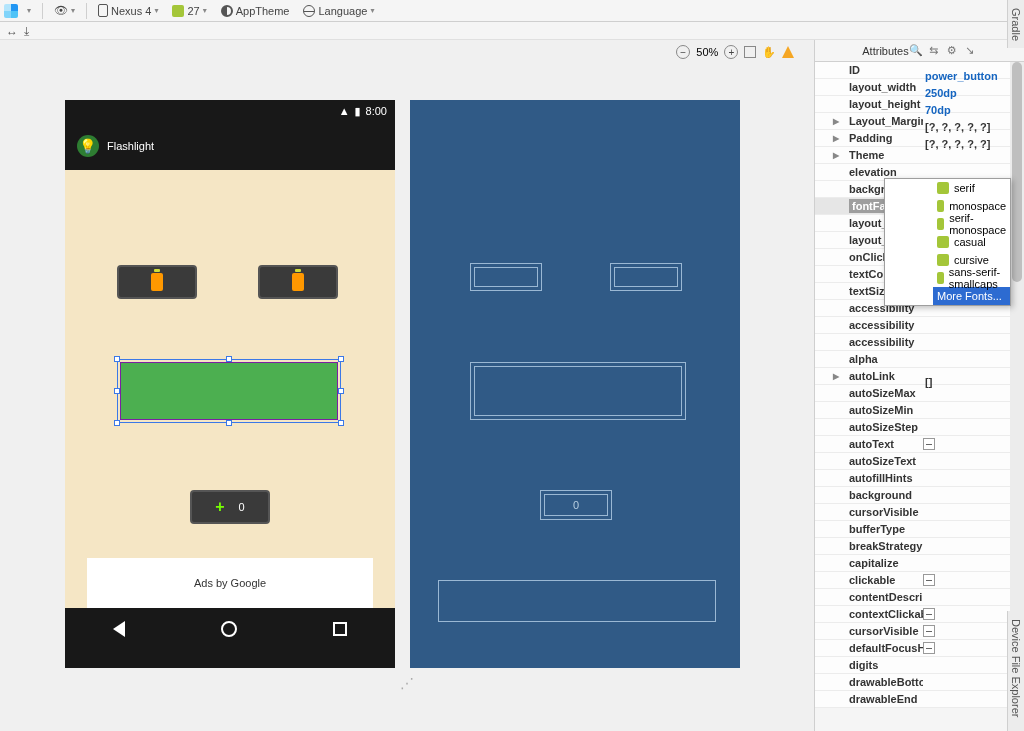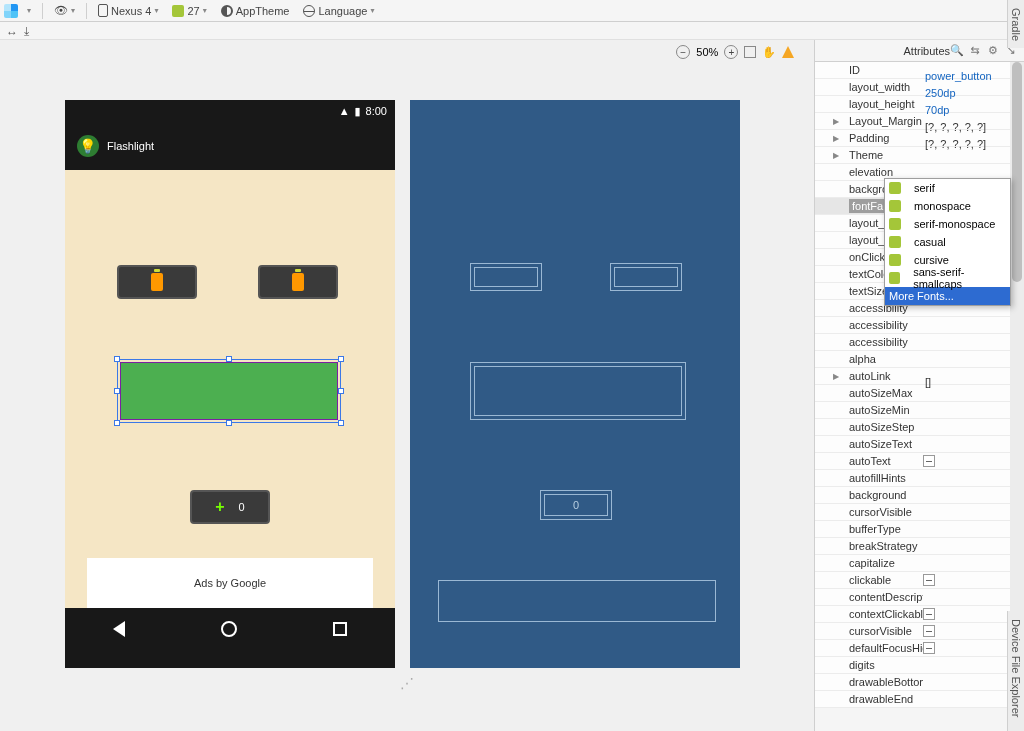--- a/index.html
+++ b/index.html
@@ -52,44 +52,44 @@
   .counter { position:absolute; width:80px; height:34px; background:#3a3a3a; border:2px solid #555; border-radius:4px; display:flex; align-items:center; justify-content:center; gap:14px; color:#fff;}
   .counter .plus { color:#76ff03; font-weight:bold; font-size:16px;}
   .ad { position:absolute; left:22px; bottom:0; width:286px; height:50px; background:#fff; display:flex; align-items:center; justify-content:center; color:#333; font-size:14px; }
 
   .bp-box { position:absolute; border:1px solid #9ab8d4; }
   .bp-box.inner::before { content:""; position:absolute; left:3px; right:3px; top:3px; bottom:3px; border:1px solid #9ab8d4;}
   .bp-text { color:#b5cde0; font-size:11px; position:absolute; }
 
   
   .attr-panel { width:210px; background:#f5f5f5; border-left:1px solid #cfcfcf; display:flex; flex-direction:column; }
-  .attr-head { height:22px; display:flex; align-items:center; justify-content:flex-end; padding:0 6px; border-bottom:1px solid #d0d0d0;}
+  .attr-head { height:22px; display:flex; align-items:center; justify-content:center; padding:0 6px; border-bottom:1px solid #d0d0d0;}
   .attr-head .title { font-weight:normal; color:#333; }
   .attr-head .tools { display:flex; gap:4px; color:#777; }
   .attr-head .tools span { width:14px; height:14px; display:inline-flex; align-items:center; justify-content:center;}
-  .attr-body { flex:1; overflow:hidden; position:relative; }
+  .attr-body { flex:1; overflow:hidden; position:relative;font-weight:bold; }
   .attr-scroll { position:absolute; right:0; top:0; bottom:0; width:14px; background:#ececec; }
   .attr-scroll .thumb { position:absolute; left:2px; right:2px; top:0; height:220px; background:#bfbfbf; border-radius:5px;}
   .attr-row { height:17px; display:flex; align-items:center; padding-left:34px; border-bottom:1px solid #ececec; background:#fdfdfd;}
   .attr-row .expander { width:10px; margin-left:-16px; margin-right:6px; color:#888; font-size:8px;}
   .attr-row .pname { width:74px; color:#333; white-space:nowrap; overflow:hidden;}
   .attr-row .pval { flex:1; color:#1565c0; white-space:nowrap; overflow:hidden; padding-left:2px;margin-top:12px;}
   .attr-row .pval.black { color:#333; }
   .attr-row .chk { width:12px;height:12px;border:1px solid #999;background:#fff;display:inline-block;position:relative;}
   .attr-row .chk.dash::after{content:"";position:absolute;left:2px;right:2px;top:50%;height:1px;background:#666;}
   .attr-row.selected { background:#e6e6e6; }
   .attr-row.selected .pname { background:#9e9e9e; color:#fff; padding:1px 3px; width:auto; }
   .attr-row.selected .fld { background:#fff; border:1px solid #7aa7d8; height:15px; padding:0 2px; color:#333; display:inline-block; width:50px;}
   .attr-row.selected .combo-tri { width:14px;height:15px;background:#cfcfcf;display:inline-flex;align-items:center;justify-content:center;font-size:8px;color:#555;}
   .attr-row.selected .dots { padding:0 4px; color:#777;}
   .attr-row.selected .wand { width:14px;height:14px;display:inline-block;}
 
   
   .font-popup { position:absolute; left:884px; top:178px; width:127px; background:#fff; border:1px solid #9e9e9e; box-shadow:2px 2px 6px rgba(0,0,0,0.25);}
-  .font-popup .opt { height:18px; display:flex; align-items:center; gap:13px; padding:8px 4px; }
+  .font-popup .opt { height:18px; display:flex; align-items:center; gap:5px; padding:8px 4px;margin-left:48px; }
   .font-popup .opt .droid { width:12px;height:12px;background:#a4c639;border-radius:2px;}
   .font-popup .opt.more { background:#2d6bd1; color:#fff; }
   .font-popup .opt.more .lbl { flex:1; }
 
   
   .side-tab { position:absolute; right:0; writing-mode:vertical-rl; font-size:11px; color:#555; padding:8px 2px; background:#ececec; border-left:1px solid #cfcfcf;}
   .side-tab.gradle { top:0; height:48px;}
   .side-tab.explorer { bottom:0; height:120px;}
 </style>
 </head>
@@ -320,30 +320,30 @@
           <span class="pname">autoSizeMin</span>
           <span class="pval black"></span>
         </div>
         <div class="attr-row">
           <span class="expander"></span>
           <span class="pname">autoSizeStep</span>
           <span class="pval black"></span>
         </div>
         <div class="attr-row">
           <span class="expander"></span>
-          <span class="pname">autoSizeText</span>
-          <span class="pval black"></span>
-        </div>
-        <div class="attr-row">
-          <span class="expander"></span>
           <span class="pname">autoText</span>
           <span class="chk dash"></span>
         </div>
         <div class="attr-row">
           <span class="expander"></span>
+          <span class="pname">autoSizeText</span>
+          <span class="pval black"></span>
+        </div>
+        <div class="attr-row">
+          <span class="expander"></span>
           <span class="pname">autofillHints</span>
           <span class="pval black"></span>
         </div>
         <div class="attr-row">
           <span class="expander"></span>
           <span class="pname">background</span>
           <span class="pval black"></span>
         </div>
         <div class="attr-row">
           <span class="expander"></span>

